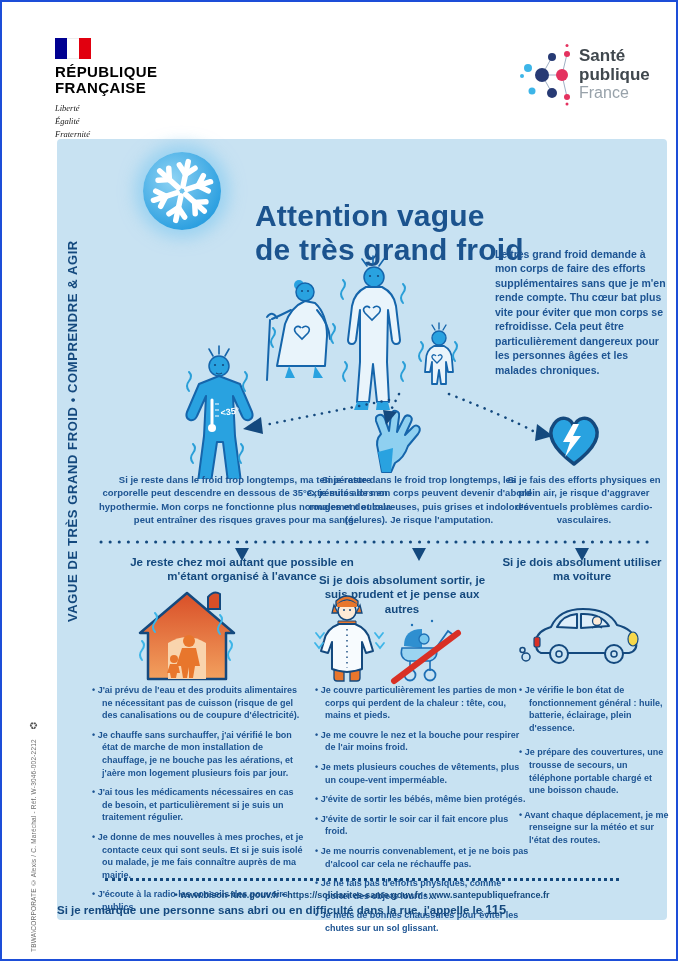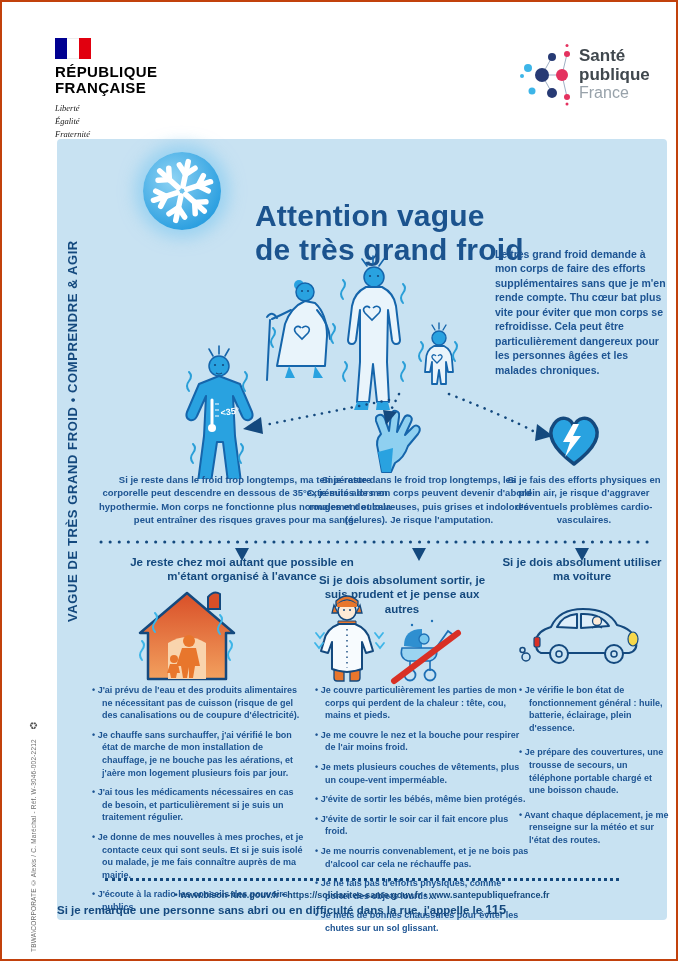--- a/index.html
+++ b/index.html
@@ -1,17 +1,17 @@
 <!DOCTYPE html>
 <html><head>
 <meta charset="utf-8">
 <style>
   html,body{margin:0;padding:0;background:#fff;}
   .page{position:relative;width:678px;height:961px;background:#ffffff;
-        border:2px solid #c2410c;box-sizing:border-box;overflow:hidden;
+        border:2px solid #1d4ed8;box-sizing:border-box;overflow:hidden;
         font-family:"Liberation Sans",sans-serif;}
   
   .marianne{position:absolute;left:53px;top:36px;}
   .flag{display:flex;width:36px;height:21px;margin-bottom:5px;}
   .flag .b{flex:1;background:#000091;}
   .flag .w{flex:1;background:#fff;border-top:1px solid #eee;border-bottom:1px solid #eee;}
   .flag .r{flex:1;background:#e1000f;}
   .rf-name{font-weight:bold;color:#000;font-size:15px;line-height:1.05;letter-spacing:.4px;}
   .motto{font-family:"Liberation Serif",serif;font-style:italic;font-size:8.5px;color:#222;
          margin-top:6px;line-height:1.55;}

